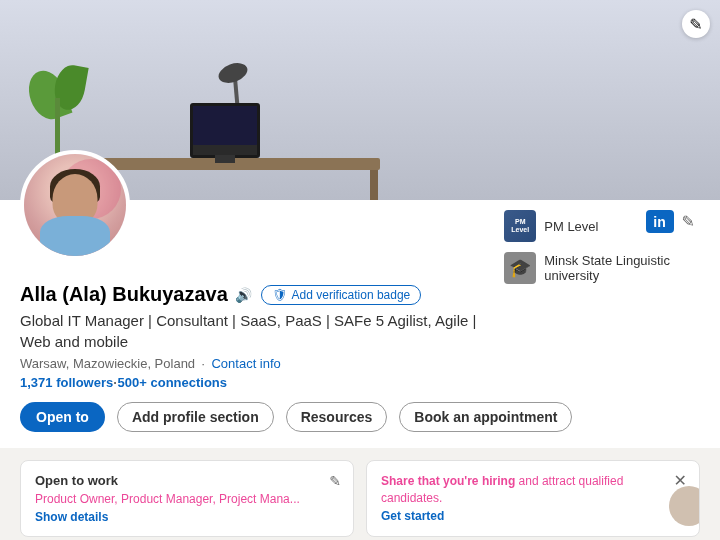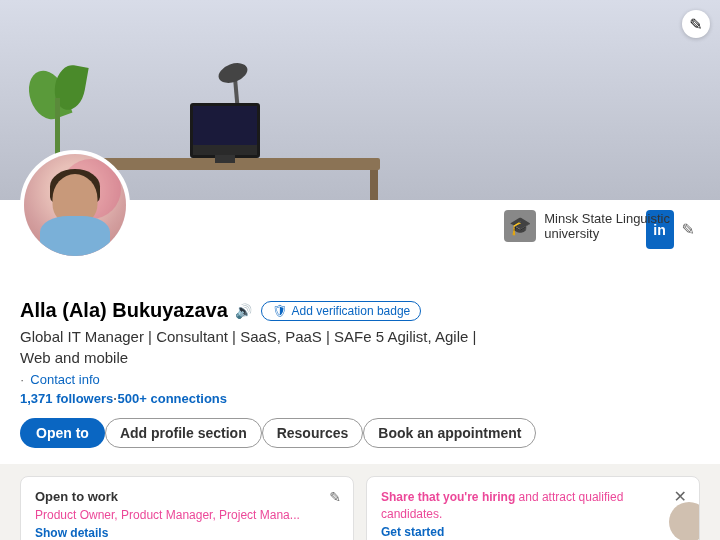--- a/index.html
+++ b/index.html
@@ -271,21 +271,21 @@
       display: flex;
       justify-content: flex-end;
       padding-top: 10px;
       padding-right: 5px;
       gap: 8px;
       align-items: center;
     }
 
     .linkedin-badge {
       width: 28px;
-      height: 39px;
+      height: 23px;
       background: #0a66c2;
       border-radius: 4px;
       display: flex;
       align-items: center;
       justify-content: center;
       color: white;
       font-weight: bold;
       font-size: 14px;
     }
 
@@ -361,21 +361,21 @@
       font-weight: 600;
     }
 
     .followers-separator {
       color: #666;
     }
 
     
     .actions-row {
       display: flex;
-      gap: 0;
+      gap: 12px;
       margin-top: 12px;
       flex-wrap: wrap;
       align-items: center;
     }
 
     .btn-primary {
       background: #0a66c2;
       color: white;
       border: none;
       border-radius: 20px;
@@ -555,20 +555,26 @@
 
     <div class="linkedin-icon-area">
       <div class="linkedin-badge">
         <span>in</span>
       </div>
       <span class="edit-pencil">✎</span>
     </div>
 
     <div class="company-area">
       <div class="company-item">
+        <div class="company-logo company-logo-pm">
+          <span style="font-size:7px; text-align:center; padding:2px; line-height:1.1; color:white;">PM<br>Level</span>
+        </div>
+        <span class="company-name">PM Level</span>
+      </div>
+      <div class="company-item">
         <div class="company-logo company-logo-univ">
           <span>🎓</span>
         </div>
         <span class="company-name" style="white-space:pre-line;">Minsk State Linguistic
 university</span>
       </div>
     </div>
 
     <div class="name-row">
       <span class="name-text">Alla (Ala) Bukuyazava</span>
@@ -578,20 +584,21 @@
         <span>Add verification badge</span>
       </div>
     </div>
 
     <div class="headline">
       <span>Global IT Manager | Consultant | SaaS, PaaS | SAFe 5 Agilist, Agile |</span><br>
       <span>Web and mobile</span>
     </div>
 
     <div class="location-row">
+      <span>Warsaw, Mazowieckie, Poland</span>
       <span>·</span>
       <a class="contact-link">Contact info</a>
     </div>
 
     <div class="followers-row">
       <span>1,371 followers</span>
       <span class="followers-separator">·</span>
       <span>500+ connections</span>
     </div>
 

